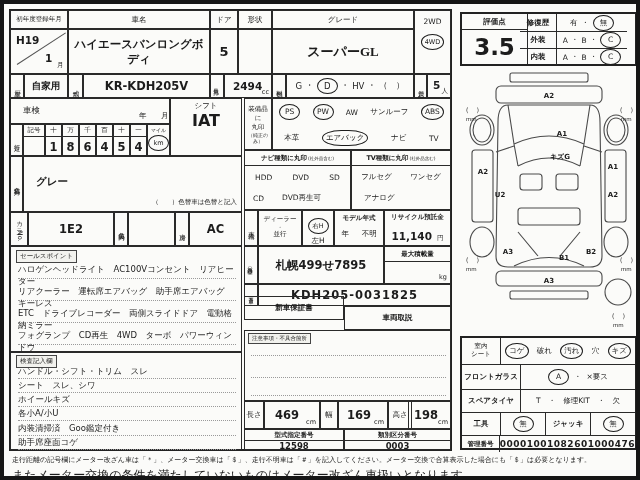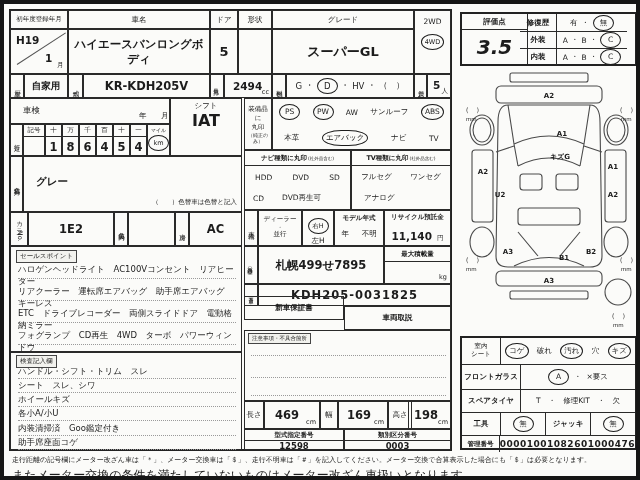--- a/index.html
+++ b/index.html
@@ -58,21 +58,21 @@
   </div>
   <div class="a b c f11 bold" style="left:64px;top:25px;width:142px;height:45px;">
       <span>ハイエースバンロングボディ</span>
     </div>
   <div class="a b c f12 bold" style="left:206px;top:25px;width:28px;height:45px;">
       <span>5</span>
     </div>
   <div class="a b c f10" style="left:234px;top:25px;width:34px;height:45px;">
       <span></span>
     </div>
-  <div class="a b c f12 bold" style="left:268px;top:25px;width:142px;height:45px;">
+  <div class="a b c f12 bold" style="left:268px;top:25px;width:142px;height:45px;font-family:Liberation Serif, serif;">
       <span>スーパーGL</span>
     </div>
 
   <div class="a b v f6" style="left:6px;top:70px;width:14px;height:24px;">
       <span>車歴</span>
     </div>
   <div class="a b c f9 bold" style="left:20px;top:70px;width:44px;height:24px;">
       <span>自家用</span>
     </div>
   <div class="a b v f6" style="left:64px;top:70px;width:15px;height:24px;">
@@ -377,21 +377,21 @@
     <div class="c f8 bold" style="height:10px;">
         <span>0003</span>
       </div>
   </div>
 
   <div class="a" style="left:456px;top:8px;width:177px;height:54px;border:2px solid #222;">
     <div class="a" style="left:0;top:0;width:66px;height:50px;border-right:1px solid #2a2a2a;">
       <div class="c f7 bold" style="height:15px;border-bottom:1px solid #2a2a2a;">
           <span>評価点</span>
         </div>
-      <div class="c bold" style="height:34px;font-size:20px;font-style:italic;">
+      <div class="c bold" style="height:34px;font-size:23px;">
           <span>3.5</span>
         </div>
     </div>
     <div class="a" style="left:58px;top:0;width:107px;height:50px;">
       <div style="display:flex;height:17px;border-bottom:1px solid #2a2a2a;">
         <div class="c f7 bold" style="width:36px;border-right:1px solid #2a2a2a;">
             <span>修復歴</span>
           </div>
         <div class="c f7" style="flex:1;gap:4px;">
           <span>有</span>

